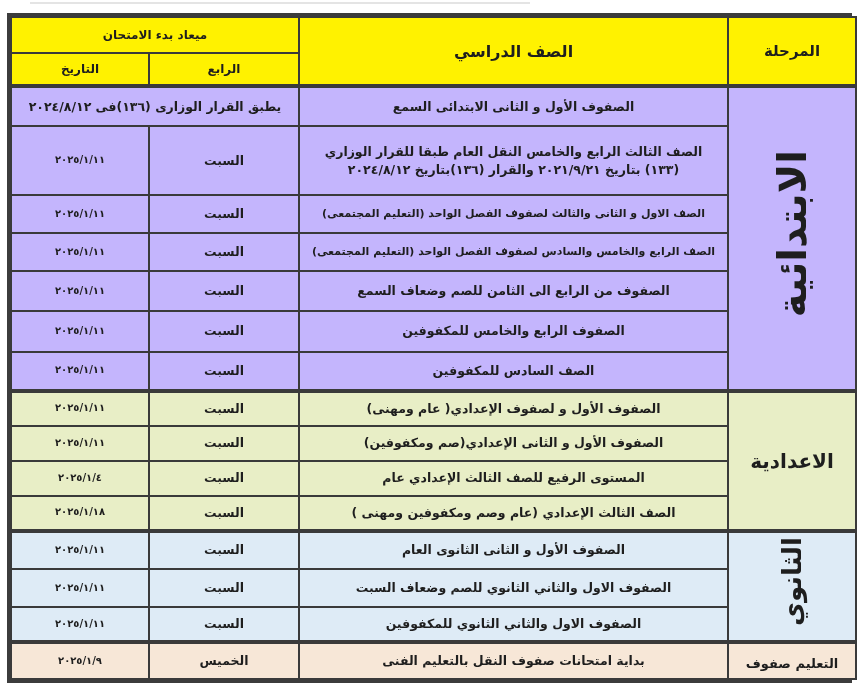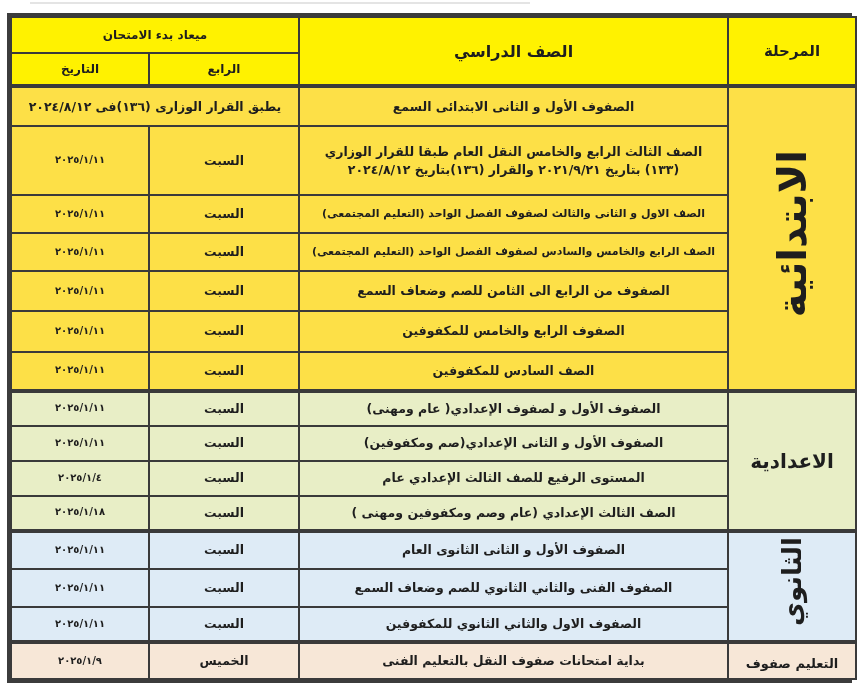--- a/index.html
+++ b/index.html
@@ -6,21 +6,21 @@
   body{width:860px;height:695px;position:relative;overflow:hidden;font-family:"DejaVu Sans","Liberation Sans",sans-serif;}
   .topline{position:absolute;left:30px;top:2px;width:500px;height:2px;background:#e4e4e4;}
   .wrap{position:absolute;left:7px;top:13px;width:845px;height:670px;border:3px solid #3c3c3c;box-sizing:border-box;background:#3c3c3c;}
   table{border-collapse:collapse;width:100%;height:100%;direction:rtl;table-layout:fixed;}
   td,th{border:2px solid #3a3a3a;text-align:center;vertical-align:middle;padding:0 4px;color:#1e1e1e;font-weight:bold;overflow:hidden;}
   th{background:#fff200;}
   .h-big{font-size:16px;}
   .h-mid{font-size:15px;}
   .h-sm{font-size:12px;}
   td{font-size:12.5px;line-height:1.45;}
-  .pri td{background:#fde047;}
+  .pri td{background:#c4b5fd;}
   .prep td{background:#e8eec6;}
   .sec td{background:#deebf6;}
   .tech td{background:#f7e7d7;}
   td.stage{font-size:22px;}
   .stage-v{writing-mode:vertical-rl;transform:rotate(180deg);display:inline-block;font-size:40px;letter-spacing:-1px;line-height:1;}
   .stage-v.sec-v{font-size:26px;}
   .stage-h{font-size:20px;margin-top:8px;}
   .stage-tech{font-size:13px;}
   .date{direction:rtl;unicode-bidi:plaintext;font-size:10px;}
   .small{font-size:11px;}
@@ -113,21 +113,21 @@
       <td class="date">٢٠٢٥/١/١٨</td>
     </tr>
 
     <tr class="sec thick-top" style="height:37px">
       <td rowspan="3" class="stage"><span class="stage-v sec-v">الثانوي</span></td>
       <td>الصفوف الأول و الثانى الثانوى العام</td>
       <td>السبت</td>
       <td class="date">٢٠٢٥/١/١١</td>
     </tr>
     <tr class="sec" style="height:37px">
-      <td>الصفوف الفنى والثاني الثانوي للصم وضعاف السمع</td>
+      <td>الصفوف الاول والثاني الثانوي للصم وضعاف السبت</td>
       <td>السبت</td>
       <td class="date">٢٠٢٥/١/١١</td>
     </tr>
     <tr class="sec" style="height:34px">
       <td>الصفوف الاول والثاني الثانوي للمكفوفين</td>
       <td>السبت</td>
       <td class="date">٢٠٢٥/١/١١</td>
     </tr>
 
     <tr class="tech thick-top" style="height:36px">

